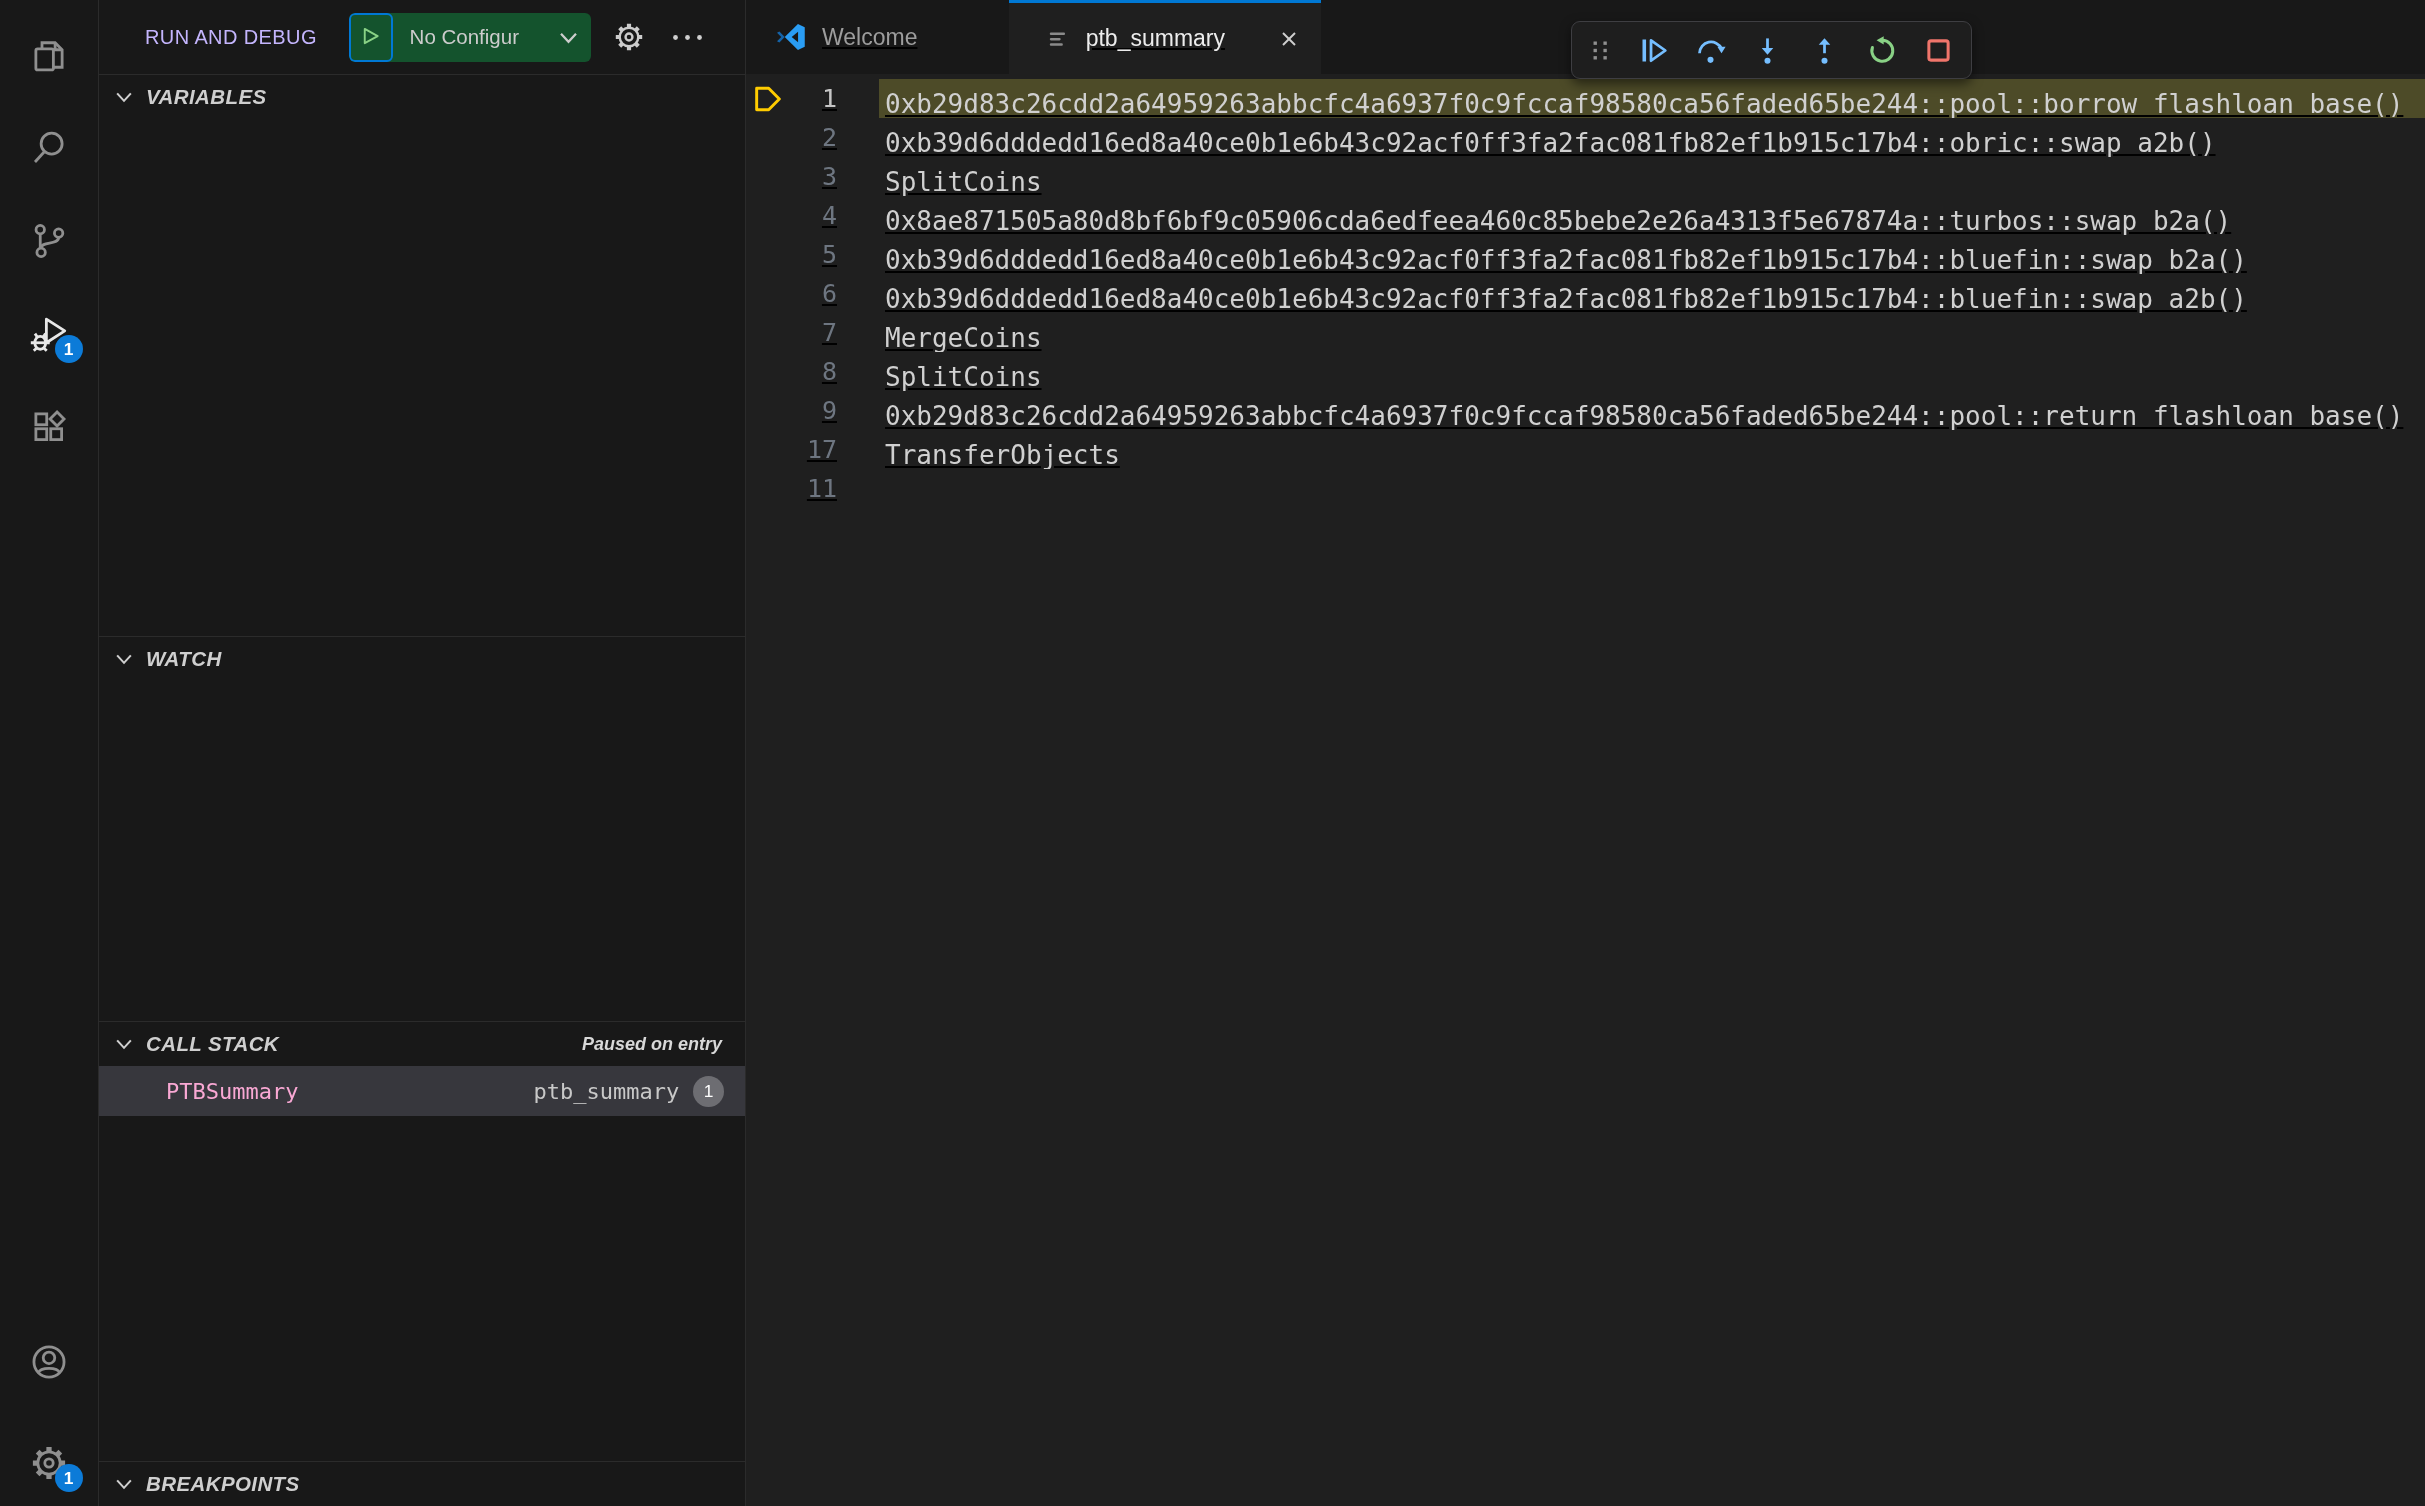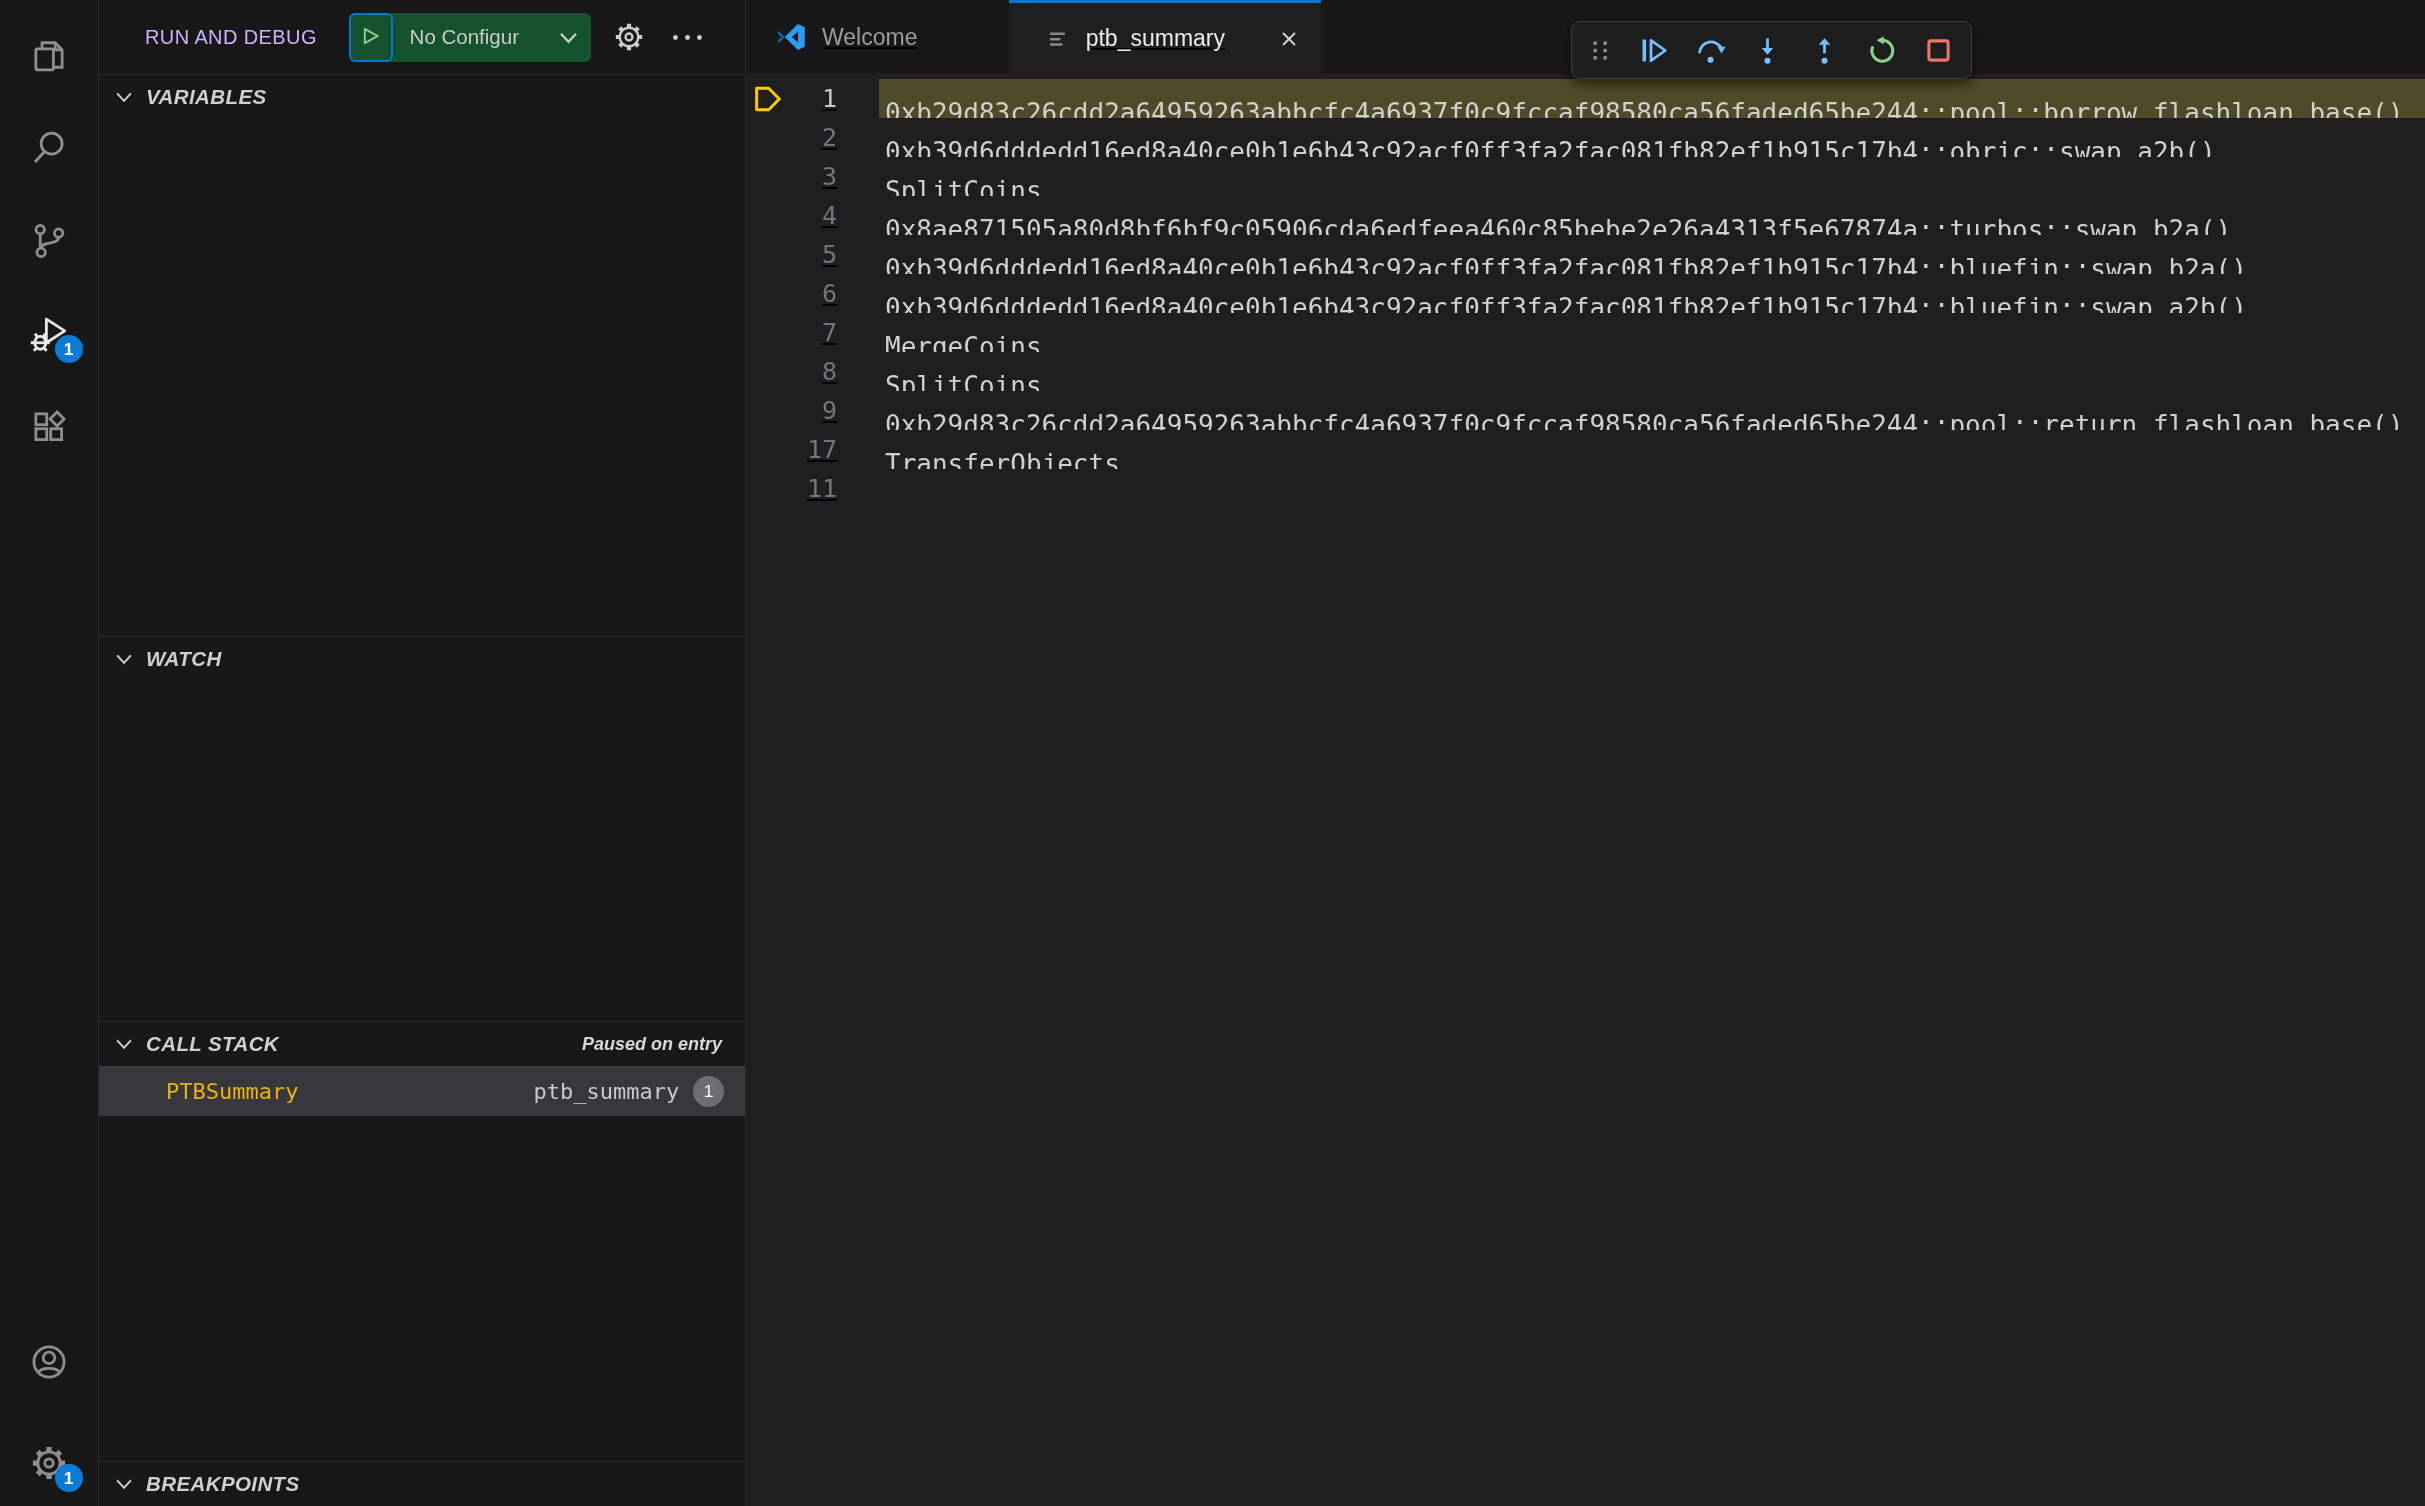--- a/index.html
+++ b/index.html
@@ -42,21 +42,21 @@
   .sec-callstack { height:440px; flex:none; }
   .sec-breakpoints { flex:1; }
   .sec-header { height:44px; flex:none; display:flex; align-items:center; padding:0 23px 0 15px;font-style:italic; }
   .sec-chevron { width:20px; height:13.7px; flex:none; }
   .sec-chevron polyline { stroke:#cfcfcf; stroke-width:1.8; fill:none; }
   .sec-title { margin-left:12px; font-size:20.5px; font-weight:bold; color:#cfcfcf; letter-spacing:0.4px; }
   .sec-status { margin-left:auto; font-size:18px; font-weight:bold; color:#d8d8d8; }
 
   .stack-row { height:50px; background:#37373d; display:flex; align-items:center;
                padding:0 21px 0 67px; font-family:"DejaVu Sans Mono", monospace; }
-  .stack-name { font-size:22px; color:#eab308; }
+  .stack-name { font-size:22px; color:#f9a8d4; }
   .stack-src { margin-left:auto; font-size:22px; color:#c8c8c8; }
   .stack-badge { margin-left:13.7px; width:31px; height:31px; border-radius:50%; background:#6d6d72;
                  color:#ffffff; font-size:17.4px; font-family:"Liberation Sans",sans-serif;
                  display:flex; align-items:center; justify-content:center; flex:none; }
 
   
   .editor-area { flex:1; height:100%; position:relative; display:flex; flex-direction:column; background:#1f1f1f;text-decoration:underline; }
   .tab-bar { height:74px; flex:none; background:#181818; display:flex; }
   .tab { display:flex; align-items:center; height:100%; }
   .tab-welcome { width:263px; padding-left:29px; gap:15px; background:#181818; }
@@ -70,21 +70,21 @@
   .list-icon { width:27px; height:26px; flex:none; }
 
   .code { flex:1; padding-top:5.3px; font-family:"DejaVu Sans Mono", monospace; }
   .code-row { display:flex; align-items:center; height:39px; }
   .gutter { width:49px; flex:none; display:flex; align-items:center; padding-left:3px; }
   .gutter svg { width:38px; height:32px; visibility:hidden; }
   .code-row.current .gutter svg { visibility:visible; }
   .gutter path { stroke:#ffcc00; stroke-width:2.2; fill:none; stroke-linejoin:round; }
   .line-num { width:42px; flex:none; text-align:right; font-size:25px; color:#6e7681; }
   .code-row.current .line-num { color:#c6c6c6; }
-  .line-text { flex:1; margin-left:42px; padding:15px 6px; font-size:26px; color:#d0d0d0;
+  .line-text { flex:1; margin-left:42px; padding:6px 6px; font-size:26px; color:#d0d0d0;
                white-space:pre; height:39px; line-height:39px; overflow:hidden; }
   .code-row.current .line-text { background:#4d4b28; }
 
   
   .debug-toolbar { position:absolute; left:825px; top:21px; height:58px; z-index:5;
                    background:#1e1e1e; border:1.5px solid #3e3e42; border-radius:9px;
                    box-shadow:0 4.6px 10.6px rgba(0,0,0,0.5);
                    display:flex; align-items:center; gap:22px; padding:0 15px; }
   .dt-btn { width:35px; height:35px; display:flex; align-items:center; justify-content:center; }
   .dt-btn.small { width:27px; }

